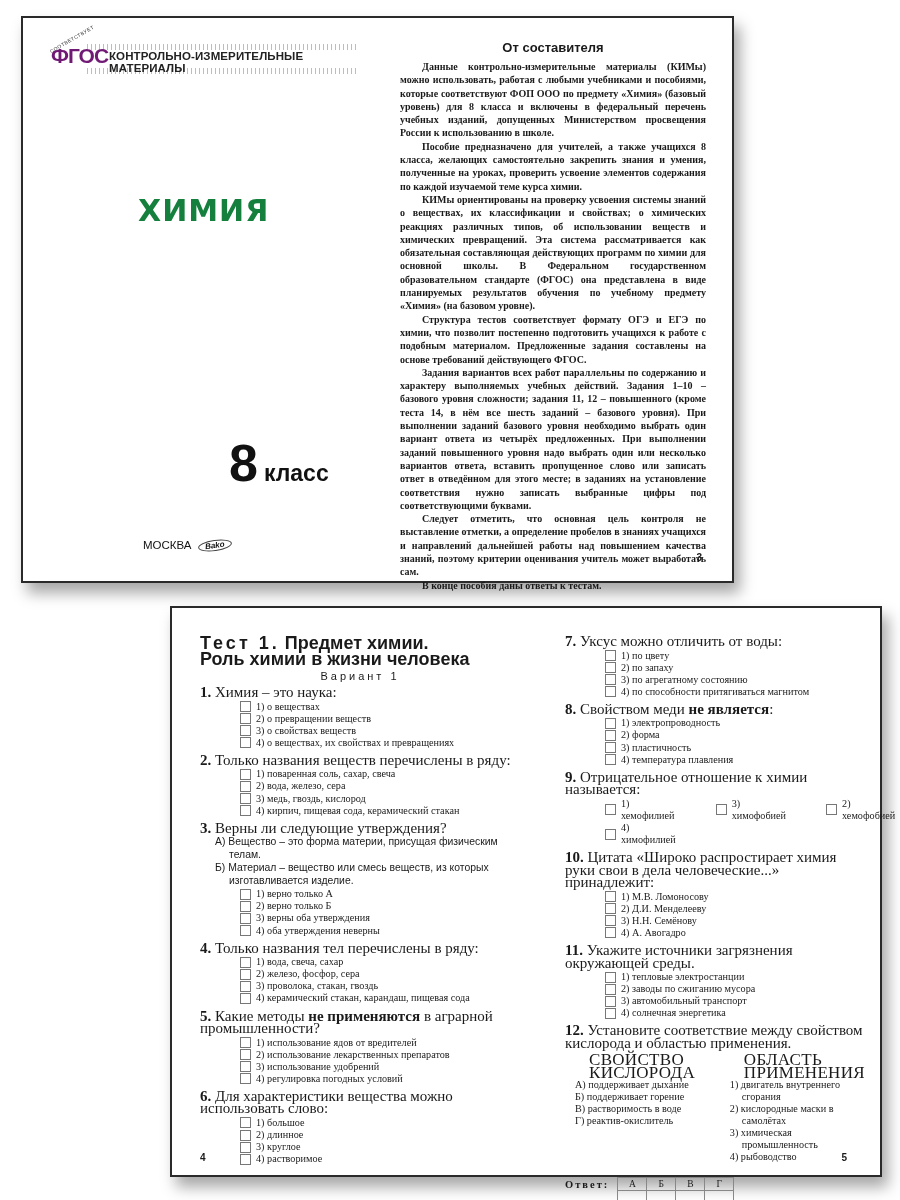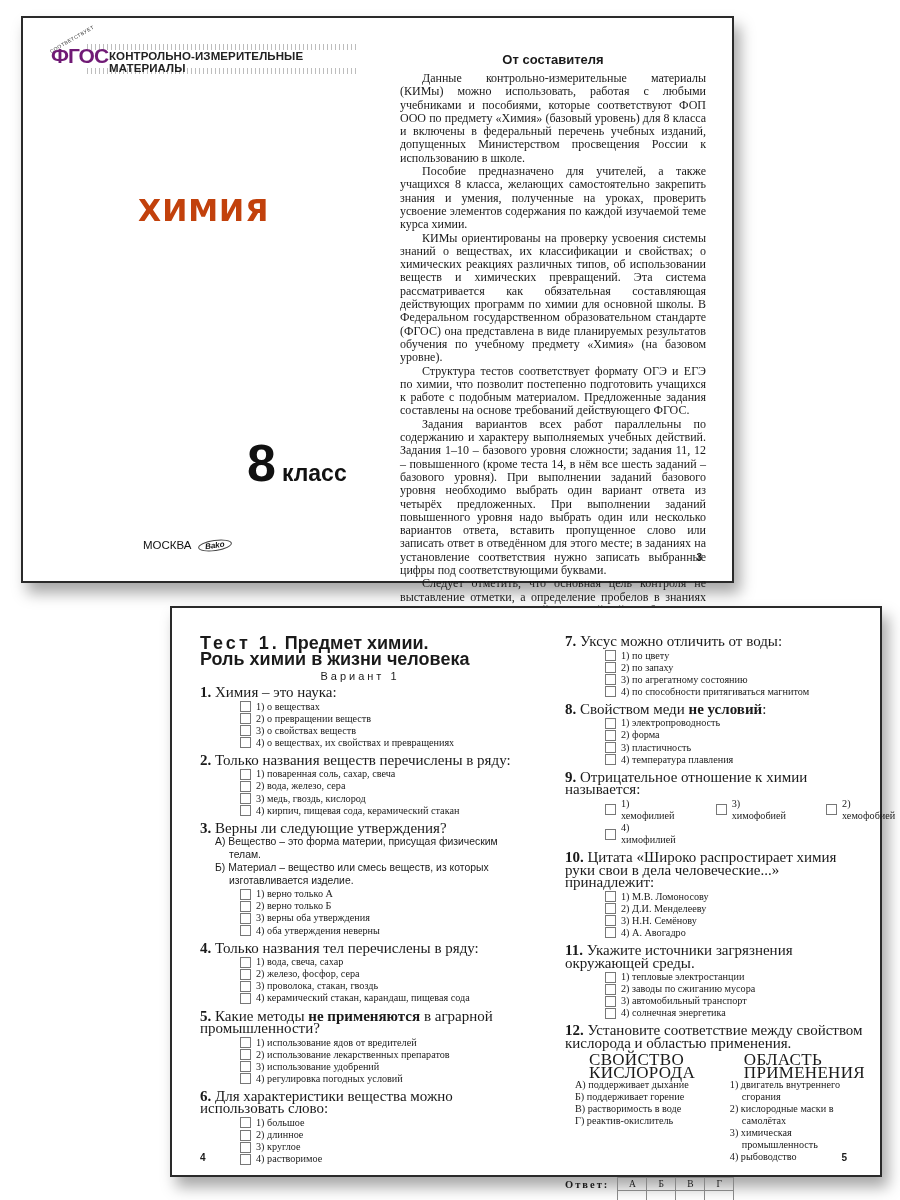--- a/index.html
+++ b/index.html
@@ -23,30 +23,30 @@
   .ruler { position:absolute; left:44px; height:6px; width:272px;
     background-image: repeating-linear-gradient(90deg, #bdbdbd 0 1px, transparent 1px 4px);
   }
   .ruler.top { top:14px; }
   .ruler.bottom { top:38px; }
   .fgos-logo { position:absolute; left:0; top:4px; width:60px; height:40px; }
   .fgos-arc { position:absolute; left:4px; top:2px; font-family:"Liberation Sans", sans-serif; font-size:5px; color:#333; transform:rotate(-30deg); letter-spacing:0.5px; }
   .fgos-text { position:absolute; left:8px; top:10px; font-family:"Liberation Sans", sans-serif; font-weight:bold; font-size:21px; color:#701a75; letter-spacing:-1px; }
   .series-title { position:absolute; left:66px; top:20px; font-family:"Liberation Sans", sans-serif; font-weight:bold; font-size:11.5px; color:#222; letter-spacing:0.1px; }
 
-  .subject-title { position:absolute; left:115px; top:175px; font-family:"DejaVu Sans", sans-serif; font-weight:bold; font-size:30px; letter-spacing:1px; color:#c2410c; }
-  .grade { position:absolute; left:224px; top:415px; font-family:"Liberation Sans", sans-serif; color:#111; }
+  .subject-title { position:absolute; left:115px; top:175px; font-family:"DejaVu Sans", sans-serif; font-weight:bold; font-size:30px; letter-spacing:1px; color:#15803d; }
+  .grade { position:absolute; left:206px; top:415px; font-family:"Liberation Sans", sans-serif; color:#111; }
   .grade-num { font-size:52px; font-weight:bold; vertical-align:baseline; }
   .grade-word { font-size:23px; font-weight:bold; margin-left:6px; }
   .publisher { position:absolute; left:120px; top:521px; font-family:"Liberation Sans", sans-serif; font-size:11.5px; color:#111; display:flex; align-items:center; }
   .pub-logo { margin-left:6px; display:inline-block; border:1.2px solid #444; border-radius:50%; padding:0 6px; font-style:italic; font-size:8px; font-weight:bold; transform:rotate(-8deg); }
 
-  .preface { position:absolute; left:377px; top:34px; width:306px; }
+  .preface { position:absolute; left:377px; top:22px; width:306px; }
   .preface-title { text-align:center; font-family:"Liberation Sans", sans-serif; font-weight:bold; font-size:13px; margin-bottom:5px; }
-  .preface p { margin:0; font-size:12px; line-height:13.3px; text-align:justify; text-indent:22px; }
+  .preface p { margin:0; font-size:10px; line-height:13.3px; text-align:justify; text-indent:22px;font-weight:bold; }
   .page-num { position:absolute; font-family:"Liberation Sans", sans-serif; font-size:10px; font-weight:bold; }
   #p1num { right:30px; top:534px; }
 
   
   .col { position:absolute; top:0; }
   .col-left { left:28px; width:320px; top:27px; }
   .col-right { left:393px; width:300px; top:27px; }
   .test-title { text-align:left; font-family:"Liberation Sans", sans-serif; font-weight:bold; font-size:18px; line-height:16px; }
   .test-title .spaced { letter-spacing:3px; }
   .variant { text-align:center; font-family:"Liberation Sans", sans-serif; font-weight:normal; font-size:11px; letter-spacing:3px; margin:3px 0 4px; }
@@ -256,21 +256,21 @@
           <span class="cb"></span>
           <span>3) по агрегатному состоянию</span>
         </div>
       <div class="opt">
           <span class="cb"></span>
           <span>4) по способности притягиваться магнитом</span>
         </div>
     </div>
 
     <div class="q">
-      <div class="q-text"><b>8.</b> <span>Свойством меди</span> <b>не условий</b><span>:</span></div>
+      <div class="q-text"><b>8.</b> <span>Свойством меди</span> <b>не является</b><span>:</span></div>
       <div class="opt">
           <span class="cb"></span>
           <span>1) электропроводность</span>
         </div>
       <div class="opt">
           <span class="cb"></span>
           <span>2) форма</span>
         </div>
       <div class="opt">
           <span class="cb"></span>

